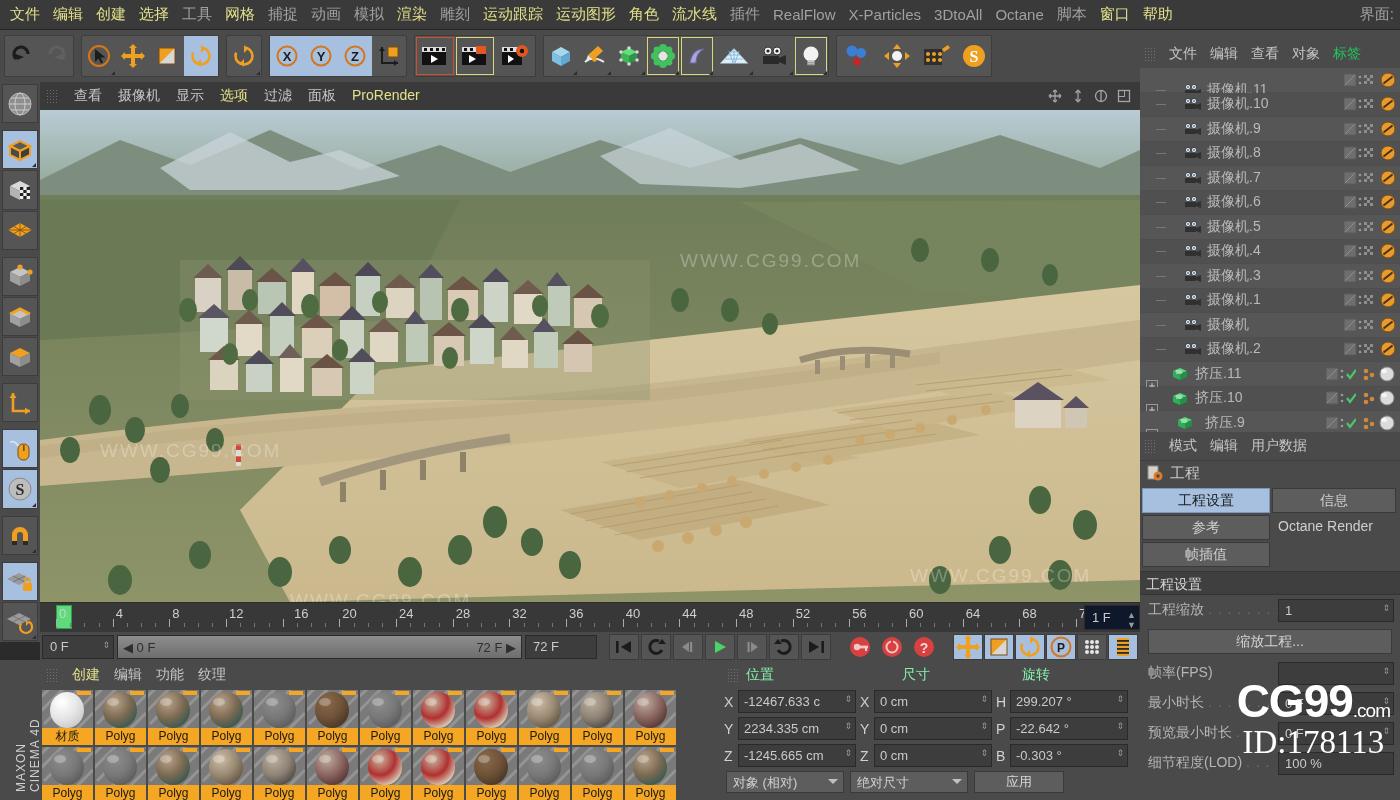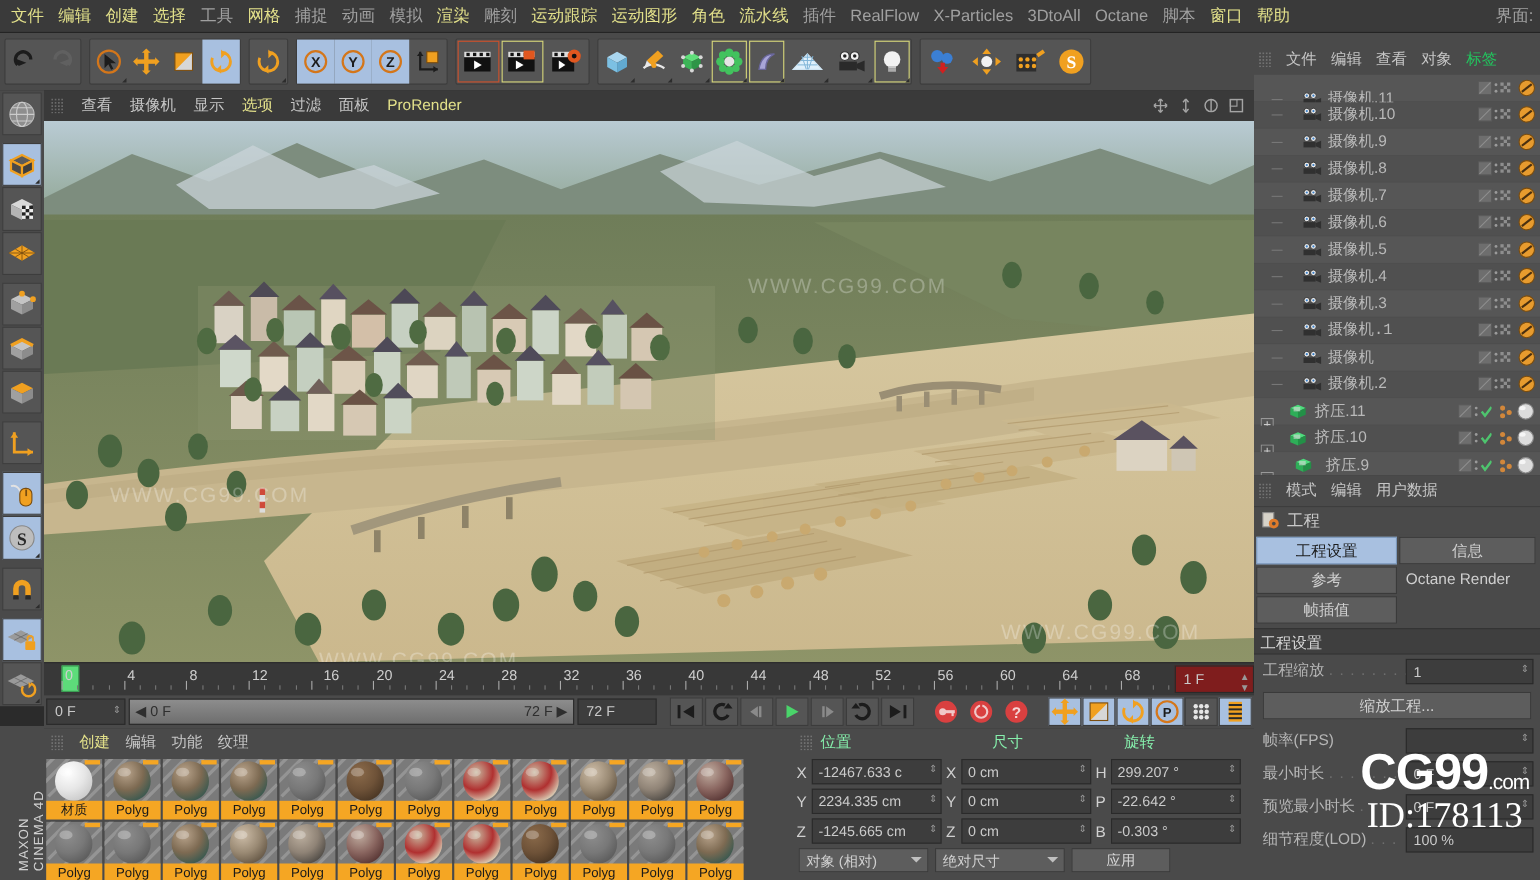--- a/index.html
+++ b/index.html
@@ -52,21 +52,21 @@
   .vp-canvas{ position:relative; width:1100px; height:492px; overflow:hidden; background:#7d8a6a; }
 
   
   .tl-ruler{ position:absolute; left:40px; top:602px; width:1100px; height:30px;
     background:#383838; border-top:1px solid #2b2b2b; }
   .tl-ruler .tick{ position:absolute; top:3px; font-size:13px; color:#cfcfcf; }
   .tl-ruler .minor{ position:absolute; bottom:5px; width:1px; height:4px; background:#777; }
   .tl-ruler .major{ position:absolute; bottom:5px; width:1px; height:8px; background:#aaa; }
   .tl-green{ position:absolute; left:16px; top:2px; width:16px; height:24px;
     background:#5ddc7a; border:1px solid #3a9a52; }
-  .tl-fld{ position:absolute; right:0; top:2px; width:72px; height:25px; background:#7f1d1d;
+  .tl-fld{ position:absolute; right:0; top:2px; width:56px; height:25px; background:#0f172a;
     border:1px solid #2a2a2a; color:#c9c9c9; font-size:13px; padding:4px 0 0 7px; }
   .tl-fld .sp{ position:absolute; right:3px; top:4px; font-size:9px; color:#999; }
 
   .tl-bar{ position:absolute; left:40px; top:632px; width:1100px; height:30px;
     background:#4a4a4a; display:flex; align-items:center; gap:3px; padding:0 2px; }
   .frmfld{ width:72px; height:24px; background:#3d3d3d; border:1px solid #2a2a2a;
     color:#c9c9c9; font-size:13px; padding:3px 0 0 7px; position:relative; }
   .frmfld .sp{ position:absolute; right:3px; top:4px; font-size:9px; color:#999; }
   .rangebar{ flex:1; height:24px; background:linear-gradient(#8d8d8d,#6e6e6e);
     border:1px solid #2a2a2a; display:flex; align-items:center; justify-content:space-between;
@@ -1961,21 +1961,21 @@
             <rect x="26" y="8" width="3" height="3"></rect>
               </g>
             </svg>
             <svg width="16" height="16">
          <circle cx="8" cy="8" r="7" fill="#e79b2e" stroke="#7a4d10"></circle>
          <path d="M3.5 11.5 L12.5 4.5" stroke="#4a3010" stroke-width="2"></path>
             </svg>
           </div>
         </div>
         <div class="om-row">
-          <div style="display:flex;align-items:center;gap:5px;padding-left:2px;font-family:Liberation Mono, monospace;">
+          <div style="display:flex;align-items:center;gap:5px;padding-left:2px;">
             <div class="om-ind">
       <div class="vline"></div>
               <div class="hline"></div>
             </div>
             <svg width="19" height="14">
     <circle cx="5" cy="4" r="2.6" fill="#e8e8e8" stroke="#2f2f2f" stroke-width=".8"></circle>
     <circle cx="11" cy="4" r="2.6" fill="#e8e8e8" stroke="#2f2f2f" stroke-width=".8"></circle>
     <circle cx="5" cy="4" r="1" fill="#3a7fc8"></circle>
               <circle cx="11" cy="4" r="1" fill="#3a7fc8"></circle>
     <rect x="2" y="7" width="11" height="5" fill="#303030"></rect>

